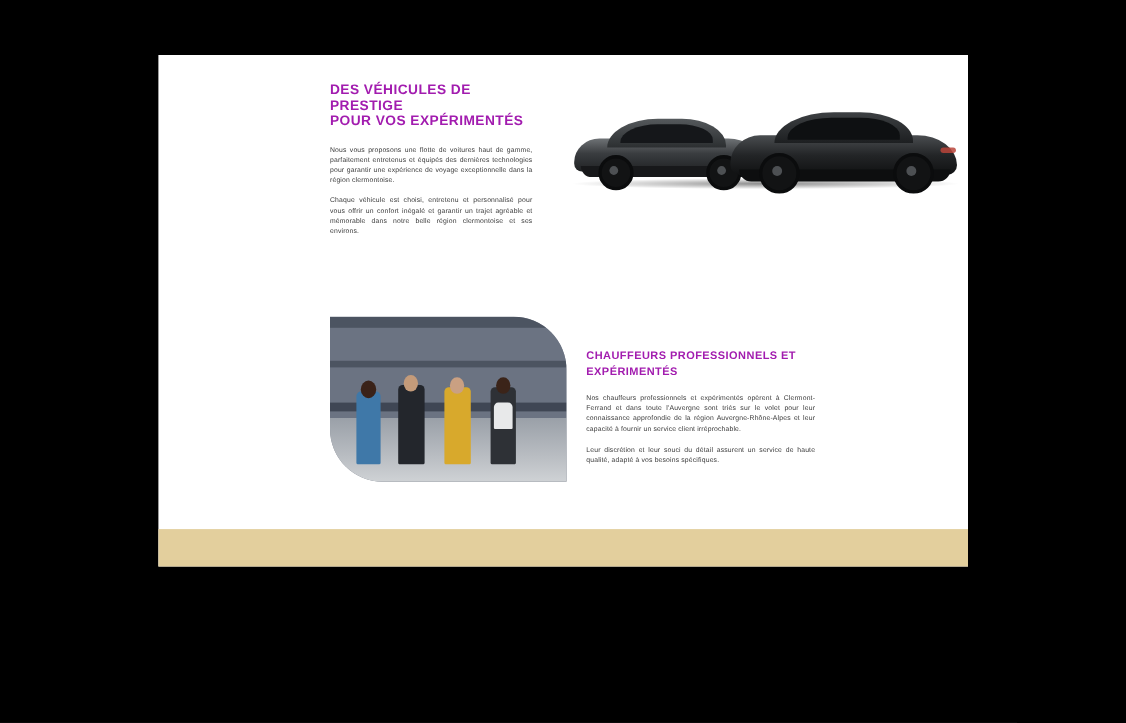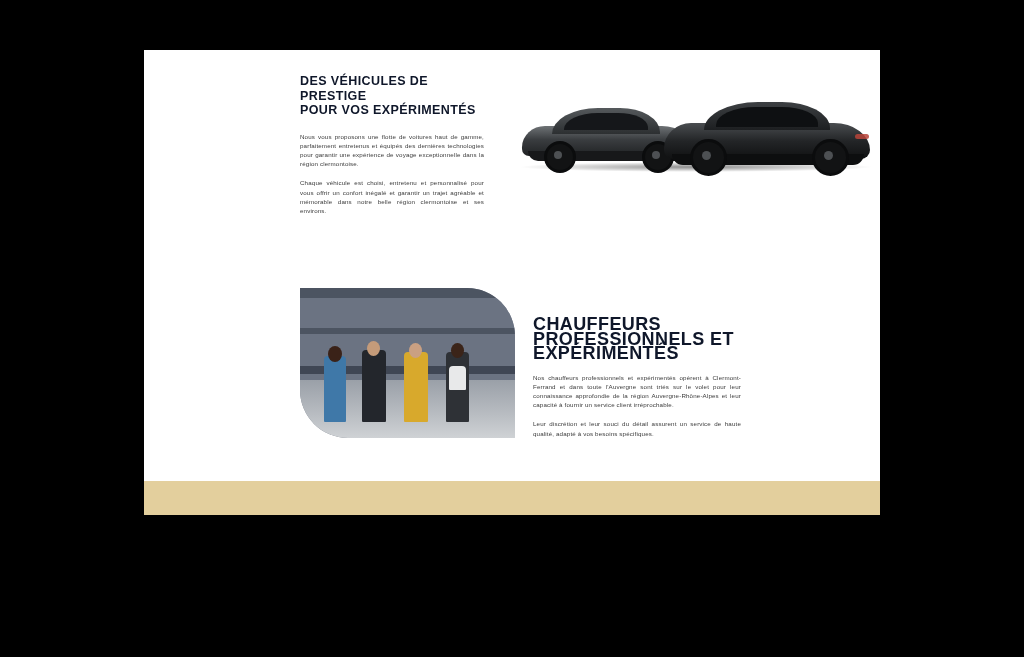--- a/index.html
+++ b/index.html
@@ -51,21 +51,21 @@
   .veh-text {
     position: absolute;
     left: 0px;
     top: 0px;
     width: 184px;
   }
 
   .heading {
     font-family: "Liberation Sans", sans-serif;
     font-weight: bold;
-    color: #0f172a;
+    color: #a21caf;
     letter-spacing: 0.4px;
   }
 
   .heading-1 {
     font-size: 12.5px;
     line-height: 14.5px;
     margin: 0 0 14px 0;
   }
 
   .body-text {
@@ -243,21 +243,21 @@
     background: #58392a;
   }
 
   .ch-text {
     position: absolute;
     left: 233px;
     top: 29px;
     width: 208px;
   }
   .heading-2 {
-    font-size: 18px;
+    font-size: 10px;
     line-height: 14.5px;
     margin: 0 0 12px 0;
   }
 </style>
 </head>
 <body>
 
 <div id="page">
 
   <div class="viewport">

